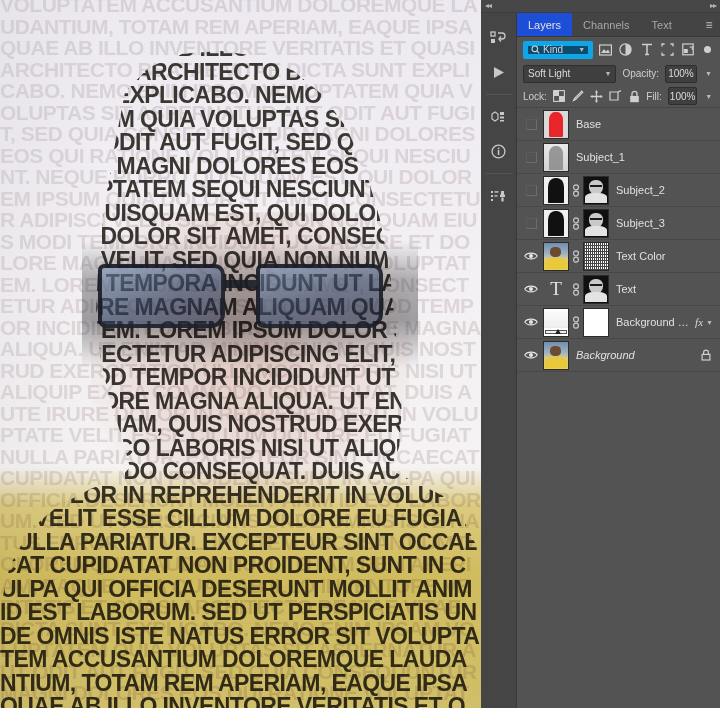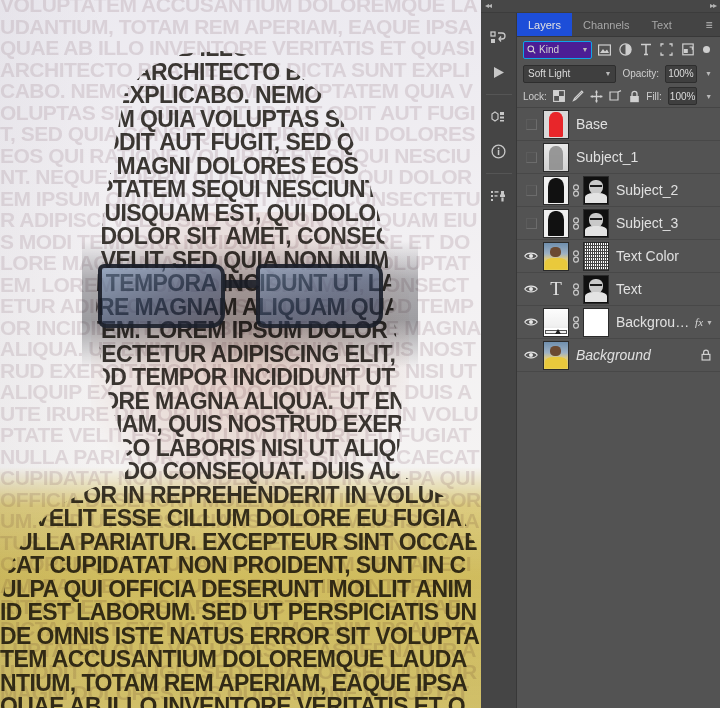--- a/index.html
+++ b/index.html
@@ -167,21 +167,21 @@
     width: 22px; display: flex; align-items: center; justify-content: center;
     color: #bcbcbc; font-size: 12px;
   }
 
   
   #filter-row {
     height: 25px; display: flex; align-items: center; gap: 4px;
     padding: 0 6px; flex: 0 0 25px;
   }
   #kind-select {
-    width: 78px; height: 18px; background: #4c1d95; border: 1px solid #0ea5e9;
+    width: 78px; height: 18px; background: #0c4a6e; border: 5px solid #0ea5e9;
     border-radius: 2px; display: flex; align-items: center; gap: 3px;
     padding: 0 3px; font-size: 10px; color: #d2d2d2;
   }
   #kind-label { flex: 1 1 auto; }
   .fchip {
     width: 19px; height: 18px; display: flex; align-items: center;
     justify-content: center; color: #cfcfcf;
   }
   #filter-toggle {
     margin-left: auto; width: 16px; height: 18px;
@@ -237,21 +237,21 @@
   }
   .thumbs { display: flex; align-items: center; gap: 2px; flex: 0 0 auto; }
   .thumb {
     width: 26px; height: 29px; border: 1px solid #2b2b2b;
     background: #ddd; overflow: hidden; position: relative;
     flex: 0 0 auto;
   }
   .thumb.mask-active { outline: 2px solid #e8e8e8; outline-offset: 0px; }
   .link-chain { width: 10px; display: flex; align-items: center; justify-content: center; color: #c9c9c9; }
   .layer-name {
-    font-size: 14px; color: #e0e0e0; margin-left: 7px;
+    font-size: 11px; color: #e0e0e0; margin-left: 7px;
     white-space: nowrap; overflow: hidden; text-overflow: ellipsis;
     flex: 1 1 auto;
   }
   .layer-name.italic { font-style: italic; }
   .fx-badge { font-size: 11px; color: #d8d8d8; font-style: italic; font-family: "Liberation Serif", serif; margin-right: 3px; }
   .row-caret { font-size: 7px; color: #b9b9b9; margin-right: 7px; }
   .row-lock { margin-right: 9px; color: #cfcfcf; display: flex; align-items: center; }
 
   
   .th-red { background: #d9d9d9; }

